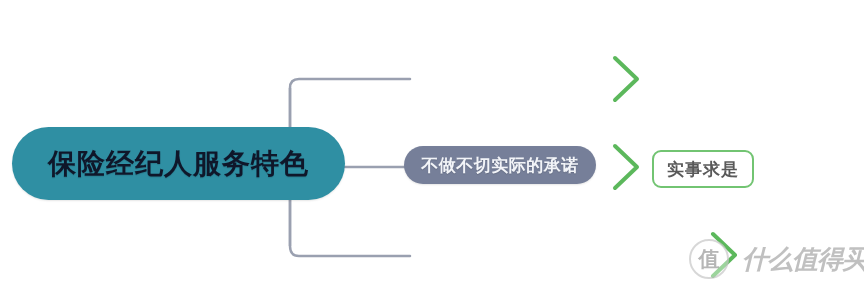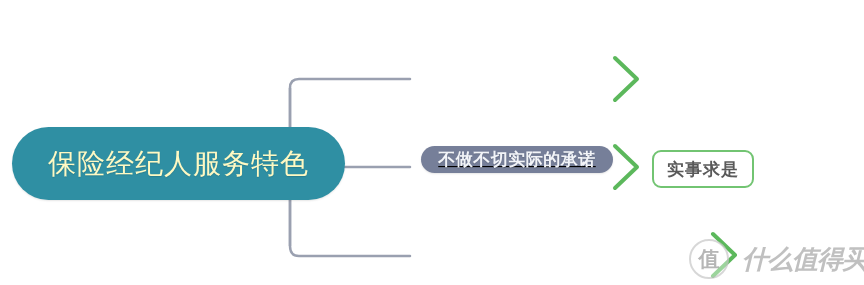--- a/index.html
+++ b/index.html
@@ -39,24 +39,24 @@
     width: 333px;
     height: 73px;
     background: #2f8fa3;
     border-radius: 37px;
     display: flex;
     align-items: center;
     justify-content: center;
     box-shadow: 0 1px 2px rgba(0,0,0,0.10);
   }
   .root-label {
-    color: #fef9c3;
+    color: #0f172a;
     font-size: 28px;
     letter-spacing: 1px;
-    font-weight: 400;
+    font-weight: 700;
     white-space: nowrap;
     text-shadow: 0 1px 1px rgba(0,0,0,0.12);
   }
 
   
   .pill {
     position: absolute;
     background: #767f99;
     border-radius: 22px;
     display: flex;
@@ -67,21 +67,21 @@
   .pill-label {
     color: #f2f4f8;
     font-size: 17px;
     font-weight: 700;
     letter-spacing: 0.5px;
     white-space: nowrap;
     text-shadow: 0 1px 1px rgba(0,0,0,0.14);
   }
 
   .pill-1 { left: 410px; top: 58px;  width: 192px; height: 43px; }
-  .pill-2 { left: 421px; top: 146px; width: 192px; height: 27px; text-decoration: underline; }
+  .pill-2 { left: 404px; top: 146px; width: 192px; height: 38px; }
   .pill-3 { left: 410px; top: 234px; width: 290px; height: 43px; }
 
   
   .chevron {
     position: absolute;
     width: 36px;
     height: 52px;
   }
   .chev-1 { left: 608px; top: 53px; }
   .chev-2 { left: 608px; top: 141px; }

